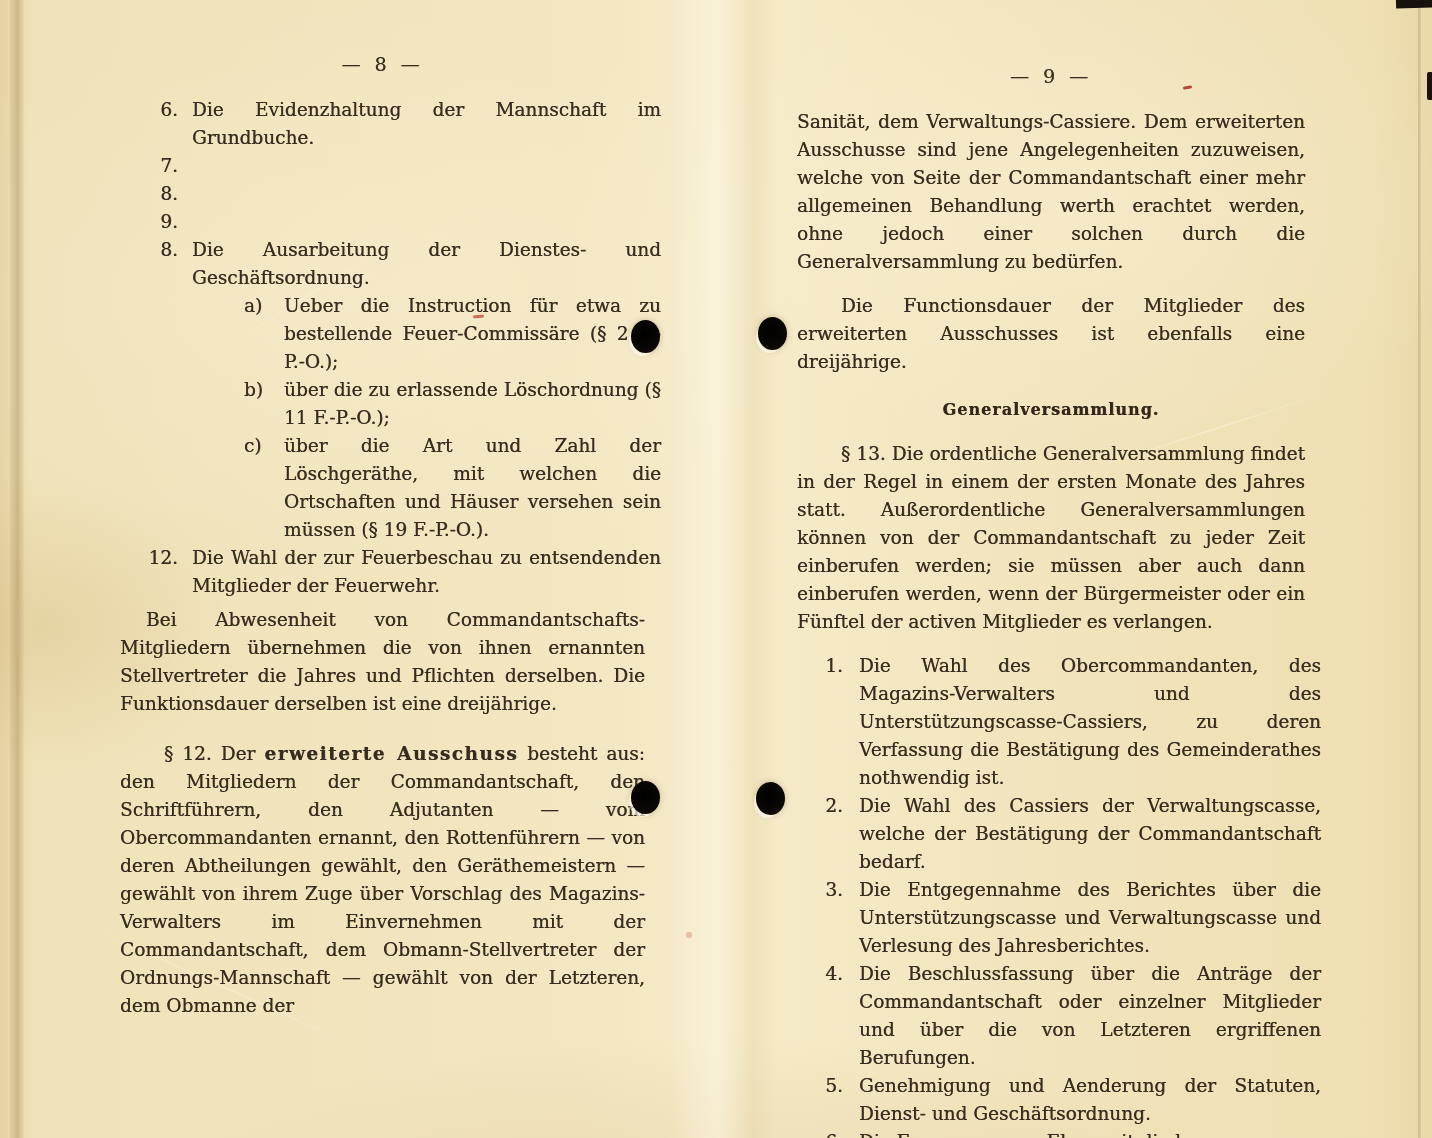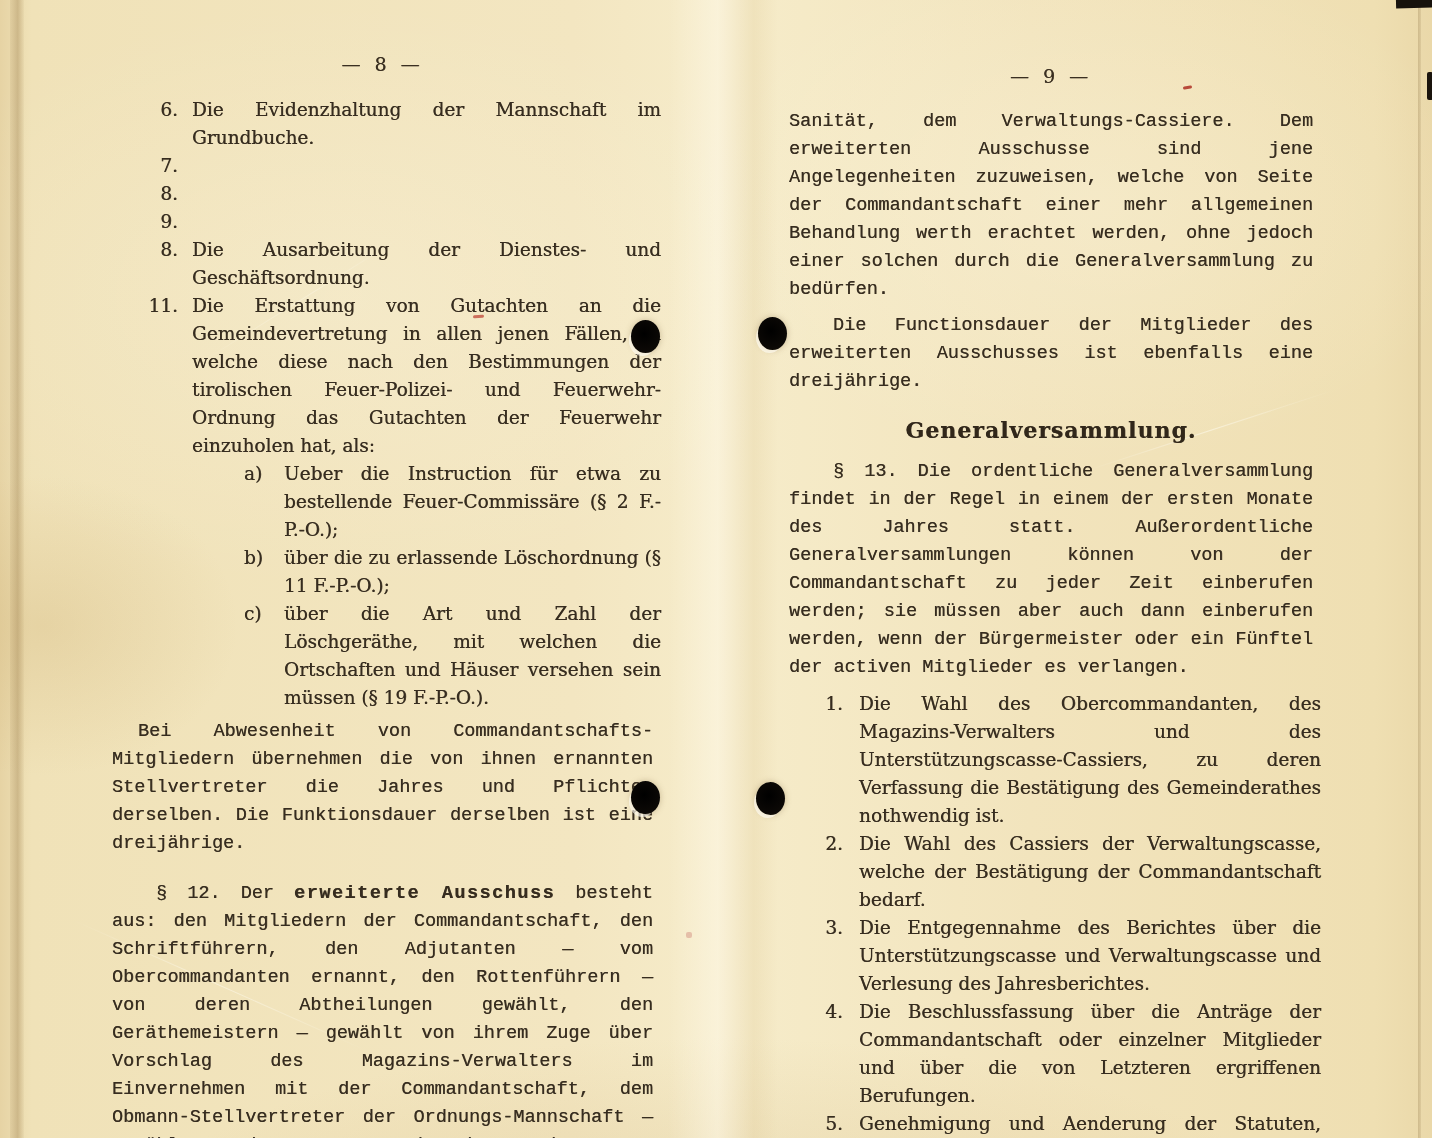--- a/index.html
+++ b/index.html
@@ -29,34 +29,34 @@
   .hole{position:absolute;width:29px;height:33px;border-radius:50%;
     background:radial-gradient(circle at 45% 42%,#000 0%,#0c0906 70%,#241c12 100%);
     box-shadow:-3px 4px 0 -1px rgba(255,252,242,0.65), 0 0 6px rgba(120,95,55,0.35);}
   .speck{position:absolute;border-radius:2px;}
   .scratch{position:absolute;background:linear-gradient(90deg,transparent,rgba(255,253,244,0.5),transparent);height:1px;}
   
   .page{position:absolute;font-size:18.5px;line-height:28px;}
   .page-left{left:104px;top:50px;width:557px;}
   .page-right{left:781px;top:62px;width:540px;}
   .page-header{text-align:center;font-size:19px;letter-spacing:4px;margin-bottom:18px;color:#3a2f21;}
-  p{margin:8px;text-align:justify;font-family:Liberation Mono, monospace;}
+  p{margin:16px;text-align:justify;}
   .indent-sm{text-indent:26px;}
   .indent-lg{text-indent:44px;}
   .num-list{margin:0;}
   .num-item{display:flex;}
   .num{flex:none;width:74px;padding-right:14px;box-sizing:content-box;text-align:right;}
   .itext{flex:1;text-align:justify;}
   .sub-list{margin-left:140px;}
   .sub-item{display:flex;}
   .sublabel{flex:none;width:40px;}
   .subtext{flex:1;text-align:justify;}
   .sect{margin-top:22px;}
   .bold-frak{font-weight:bold;letter-spacing:1.5px;}
-  .center-heading{text-align:center;font-weight:bold;font-size:22px;letter-spacing:1px;margin:20px 0 14px 0;color:#31271a;}
+  .center-heading{text-align:center;font-weight:bold;font-size:16px;letter-spacing:1px;margin:20px 0 14px 0;color:#31271a;}
   .r-list{margin-left:34px;}
   .r-list .num{width:28px;padding-right:16px;text-align:right;}
   .mt{margin-top:6px;}
 </style>
 </head>
 <body>
 
 <div class="scan">
 
   <div class="gutter-fold"></div>
@@ -88,40 +88,40 @@
       <div class="num-item">
         <span class="num">8.</span>
       </div>
       <div class="num-item">
         <span class="num">9.</span>
       </div>
       <div class="num-item">
         <span class="num">8.</span>
         <span class="itext">Die Ausarbeitung der Dienstes- und Geschäftsordnung.</span>
       </div>
-      <div class="num-item">
-        <span class="num">11.</span>
-        <span class="itext">Die Erstattung von Gutachten an die Gemeindevertretung in allen jenen Fällen, in welche diese nach den Bestimmungen der tirolischen Feuer-Polizei- und Feuerwehr-Ordnung das Gutachten der Feuerwehr einzuholen hat, als:</span>
-      </div>
 
       <div class="sub-list">
         <div class="sub-item">
           <span class="sublabel">a)</span>
           <span class="subtext">Ueber die Instruction für etwa zu bestellende Feuer-Commissäre (§ 2 F.-P.-O.);</span>
         </div>
         <div class="sub-item">
           <span class="sublabel">b)</span>
           <span class="subtext">über die zu erlassende Löschordnung (§ 11 F.-P.-O.);</span>
         </div>
         <div class="sub-item">
           <span class="sublabel">c)</span>
           <span class="subtext">über die Art und Zahl der Löschgeräthe, mit welchen die Ortschaften und Häuser versehen sein müssen (§ 19 F.-P.-O.).</span>
         </div>
       </div>
 
+      <div class="num-item">
+        <span class="num">12.</span>
+        <span class="itext">Die Wahl der zur Feuerbeschau zu entsendenden Mitglieder der Feuerwehr.</span>
+      </div>
     </div>
 
     <p class="indent-sm mt">Bei Abwesenheit von Commandantschafts-Mitgliedern übernehmen die von ihnen ernannten Stellvertreter die Jahres und Pflichten derselben. Die Funktionsdauer derselben ist eine dreijährige.</p>
 
     <p class="indent-lg sect"><span>§ 12. Der </span><span class="bold-frak">erweiterte Ausschuss</span><span> besteht aus: den Mitgliedern der Commandantschaft, den Schriftführern, den Adjutanten — vom Obercommandanten ernannt, den Rottenführern — von deren Abtheilungen gewählt, den Geräthemeistern — gewählt von ihrem Zuge über Vorschlag des Magazins-Verwalters im Einvernehmen mit der Commandantschaft, dem Obmann-Stellvertreter der Ordnungs-Mannschaft — gewählt von der Letzteren, dem Obmanne der</span></p>
   </div>
 
   <div class="page page-right">
     <div class="page-header">— 9 —</div>
 

